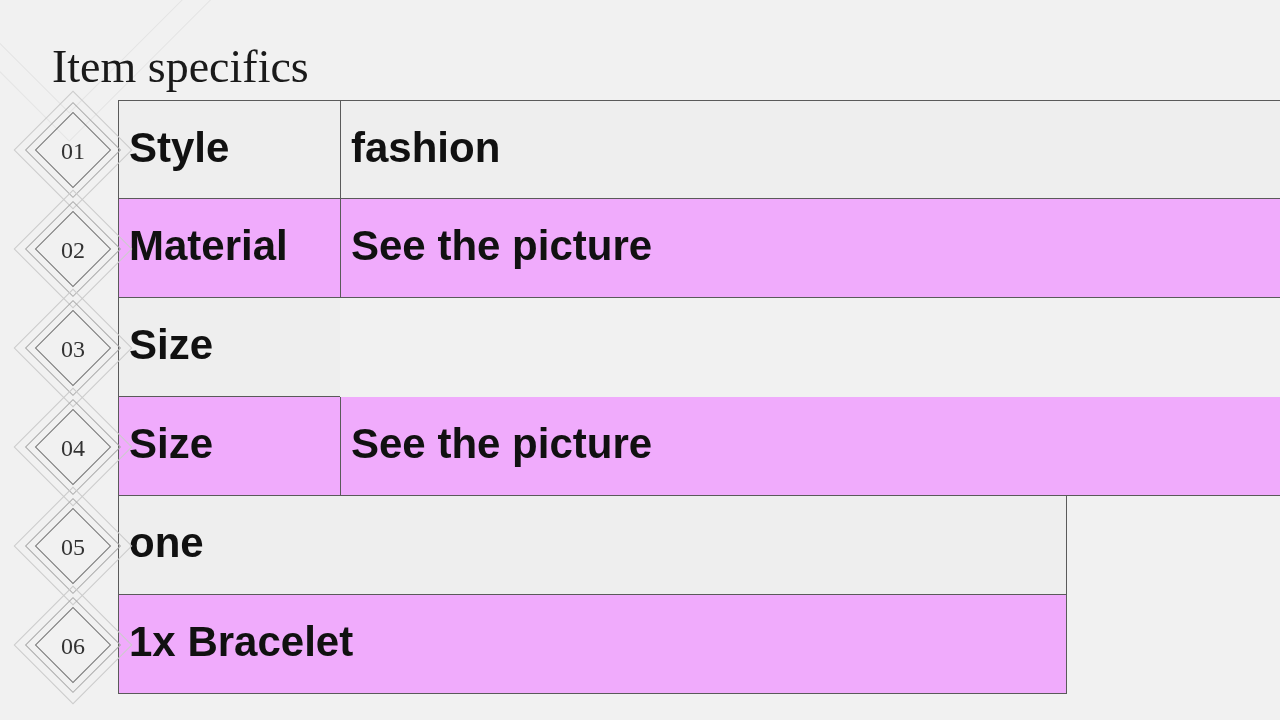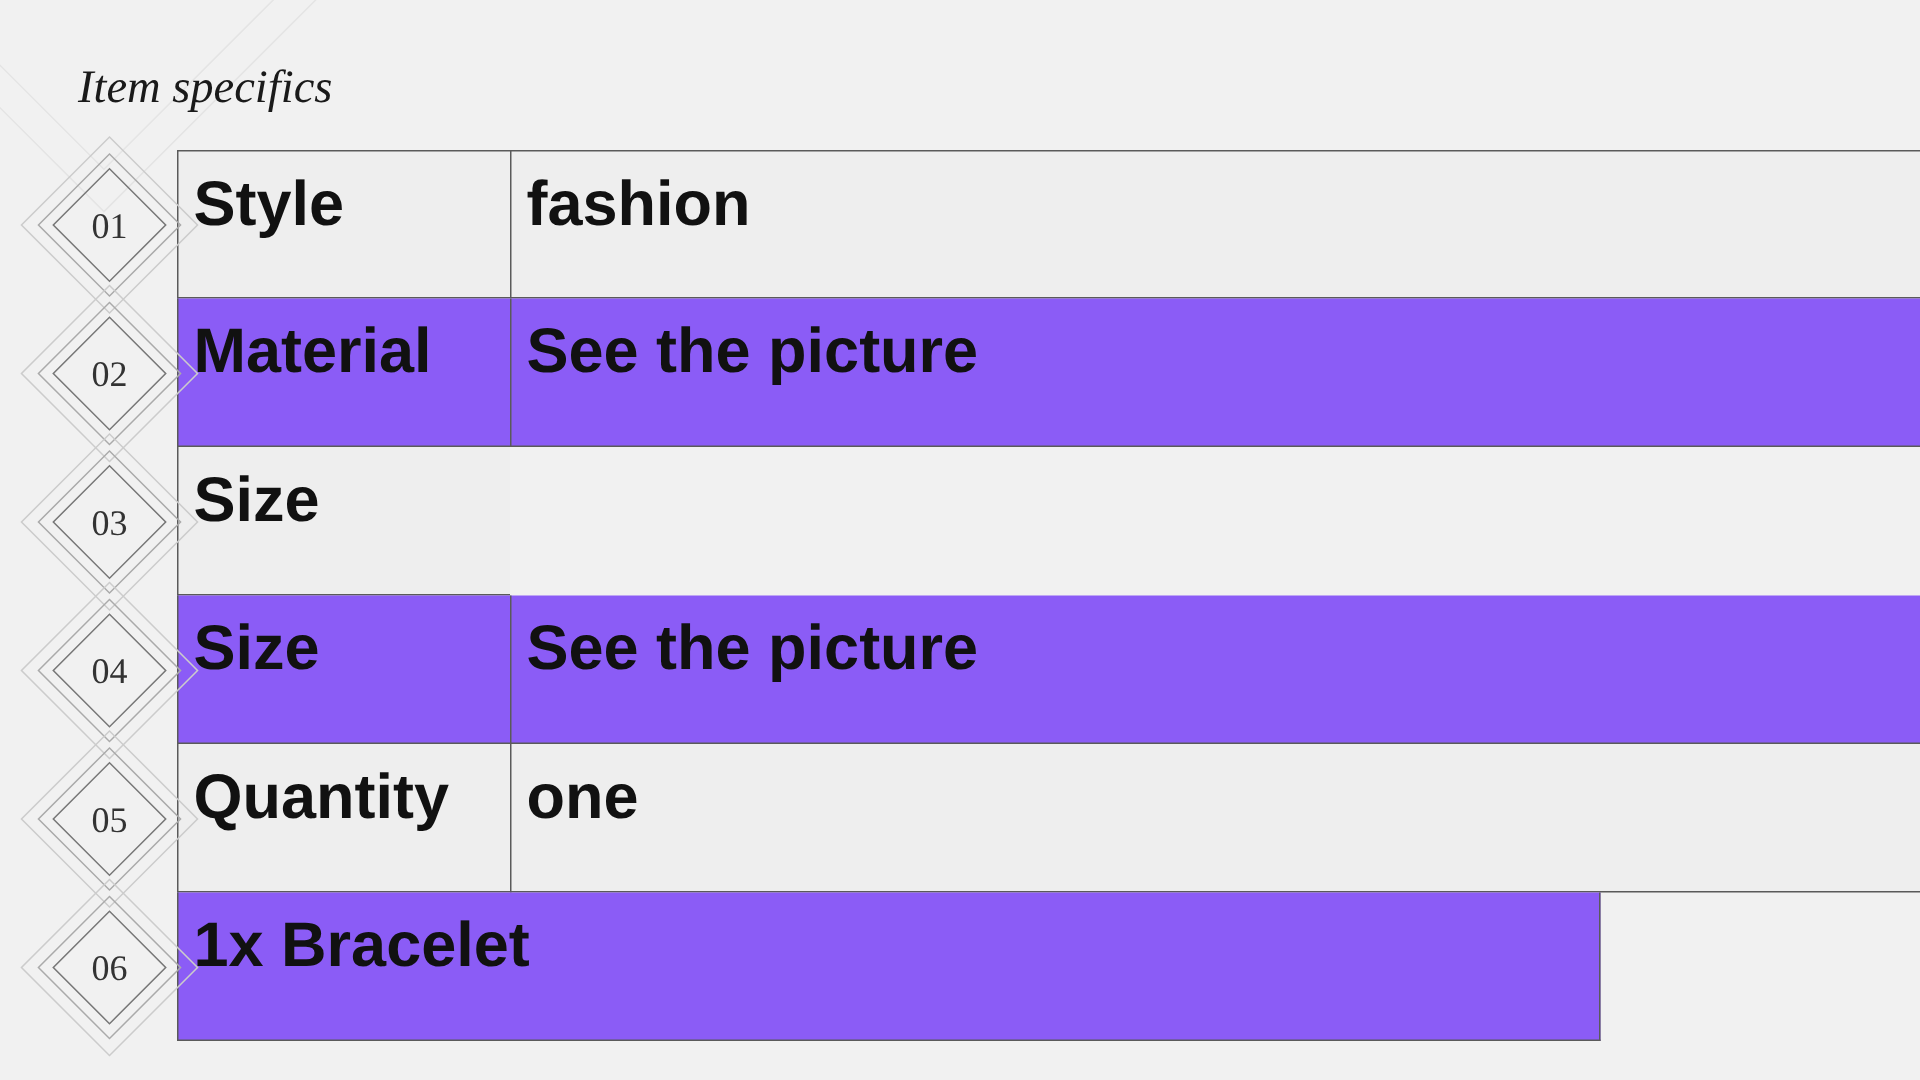--- a/index.html
+++ b/index.html
@@ -41,22 +41,21 @@
       width: 180px;
       height: 180px;
       top: 20px;
       left: 20px;
     }
     .title {
       position: absolute;
       top: 40px;
       left: 52px;
       font-family: 'Times New Roman', Times, serif;
-      font-style: italic;
-      font-size: 31px;
+      font-size: 46px;
       color: #1a1a1a;
     }
     .table-wrap {
       position: absolute;
       top: 100px;
       left: 28px;
       display: flex;
       flex-direction: column;
     }
     .row {
@@ -106,40 +105,40 @@
       height: 54px;
       display: flex;
       align-items: center;
       justify-content: center;
     }
     .label-cell,
     .value-cell {
       border: 1px solid #5a5a5a;
       display: flex;
       align-items: flex-start;
-      padding: 12px 8px 0 10px;
+      padding: 24px 8px 0 10px;
       font-weight: bold;
       color: #111;
       font-size: 42px;
       line-height: 1.1;
     }
     .label-cell {
       width: 222px;
       border-right: none;
     }
     .value-cell {
       width: 949px;
     }
     .row:not(:first-child) .label-cell,
     .row:not(:first-child) .value-cell {
       border-top: none;
     }
     .row.even .label-cell,
     .row.even .value-cell {
-      background: #8b5cf6;
+      background: #f0abfc;
     }
     .row.odd .label-cell,
     .row.odd .value-cell {
       background: #eeeeee;
     }
   </style>
 </head>
 <body>
 
 <div class="bg-deco"></div>
@@ -186,21 +185,20 @@
     <div class="label-cell">Size</div>
     <div class="value-cell">See the picture</div>
   </div>
 
   <div class="row odd">
     <div class="diamond-col">
       <div class="diamond">
         <div class="diamond-num">05</div>
       </div>
     </div>
-    <div class="label-cell">Quantity</div>
     <div class="value-cell">one</div>
   </div>
 
   <div class="row even">
     <div class="diamond-col">
       <div class="diamond">
         <div class="diamond-num">06</div>
       </div>
     </div>
     <div class="value-cell">1x Bracelet</div>

